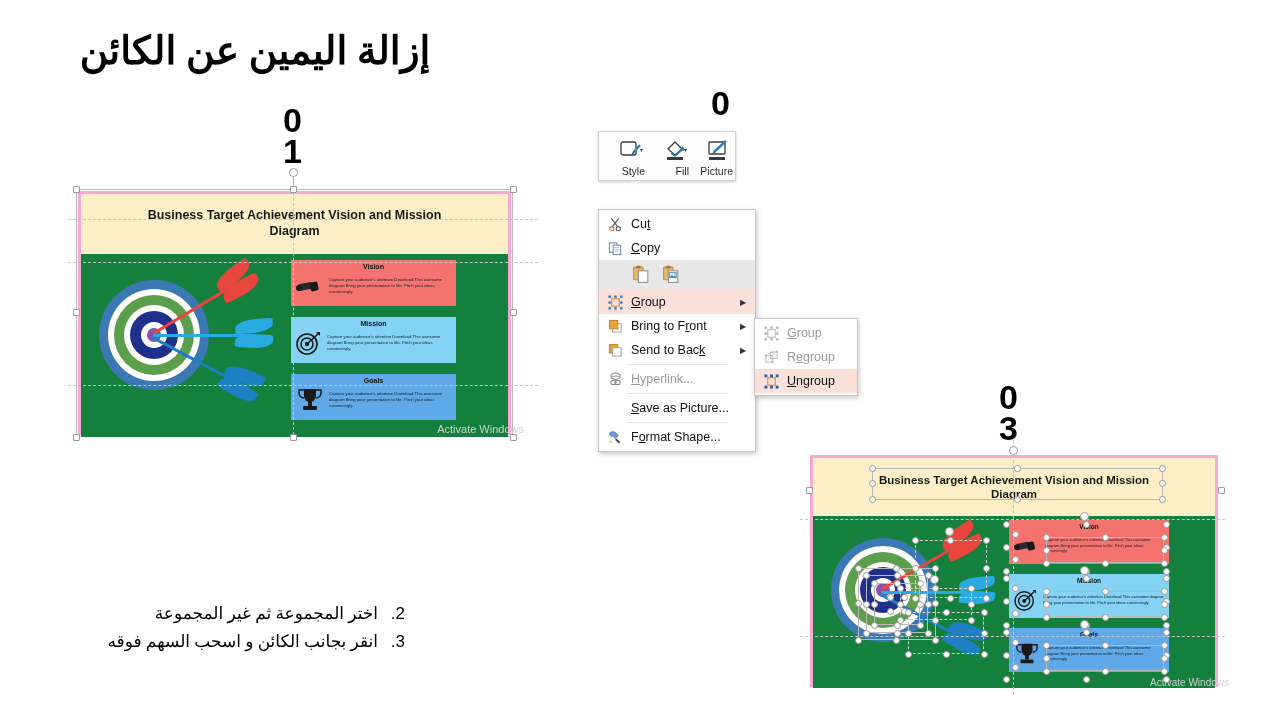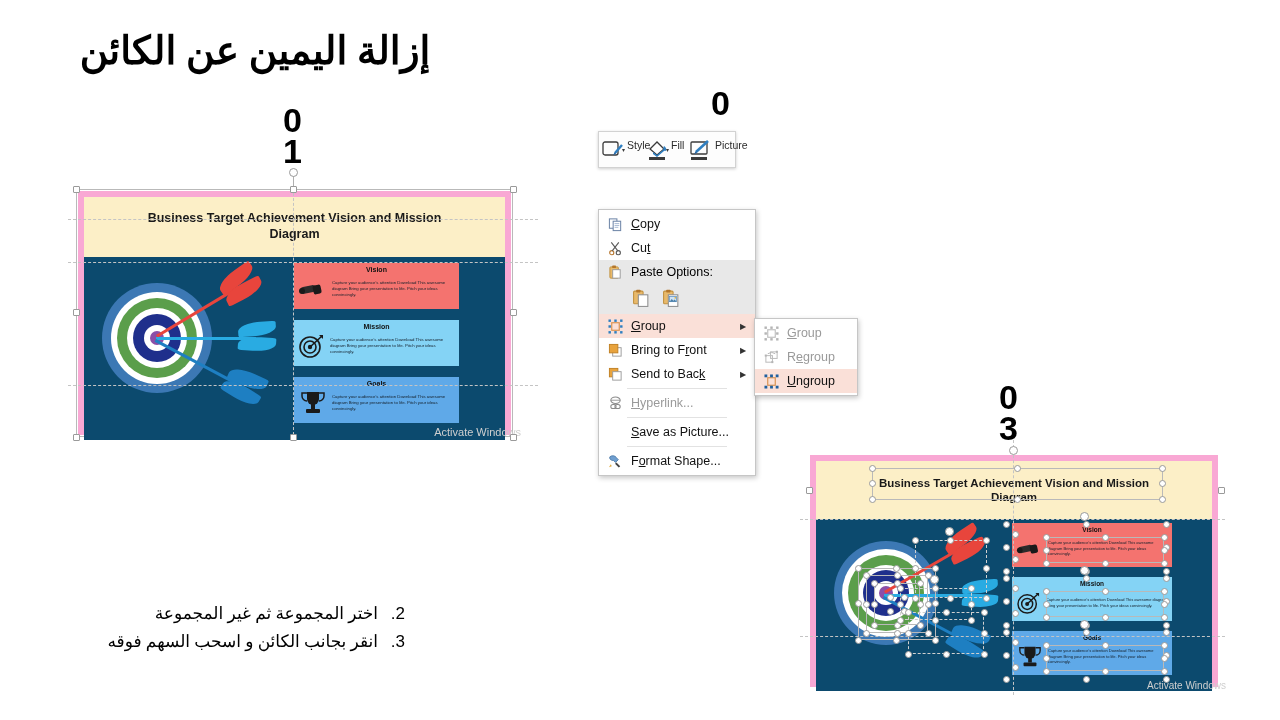--- a/index.html
+++ b/index.html
@@ -19,31 +19,31 @@
   .step-num {
     position:absolute; font-family:"Liberation Sans", sans-serif;
     font-weight:bold; color:#000; text-align:center; line-height:0.92;
     font-size:34px; letter-spacing:-1px; z-index:40; pointer-events:none;
   }
   .step-num b { display:block; }
 
   
   .diagram {
     position:absolute; background:#ffffff;
-    border:6px solid #f9a8d4;
+    border:3px solid #f9a8d4;
   }
   .diagram .banner {
     background:#fcefc7; width:100%;
     display:flex; align-items:center; justify-content:center;
     text-align:center;
   }
   .diagram .banner-text {
     font-weight:bold; color:#1a1a1a; line-height:1.25;
   }
-  .diagram .body { position:relative; width:100%; background:#0c4a6e; }
+  .diagram .body { position:relative; width:100%; background:#15803d; }
 
   
   .bullseye { position:absolute; border-radius:50%; }
 
   
   .arrow { position:absolute; transform-origin:0 50%; }
   .arrow .shaft { position:absolute; left:0; top:50%; height:0; border-top-style:solid; }
   .arrow .fletch {
     position:absolute; border-radius:60% 10% 60% 10%;
   }
@@ -79,21 +79,21 @@
   .guide-v { position:absolute; width:0; border-left:1px dashed #c4c4c4; z-index:5; }
   .guide-h { position:absolute; height:0; border-top:1px dashed #c4c4c4; z-index:5; }
 
   
   .mini-toolbar {
     position:absolute; background:#fdfdfd; border:1px solid #d2d2d2;
     box-shadow:0 1px 3px rgba(0,0,0,.2); display:flex; padding:4px 2px 2px 2px;
     z-index:50;
   }
   .mt-btn {
-    width:44px; display:flex; flex-direction:row; align-items:flex-start;
+    width:44px; display:flex; flex-direction:column; align-items:flex-end;
     padding:2px 0 1px 0; cursor:default;
   }
   .mt-ico { height:26px; display:flex; align-items:center; justify-content:center; }
   .mt-lbl { font-size:10.5px; color:#2b2b2b; margin-top:1px; }
 
   
   .ctx-menu {
     position:absolute; background:#ffffff; border:1px solid #c6c6c6;
     box-shadow:1px 2px 5px rgba(0,0,0,.22); z-index:60; padding:2px 0;
     width:158px;
@@ -283,52 +283,41 @@
 
   <div class="step-num" style="left:692px; top:128px; width:56px;">
     <b style="font-size:36px;">2</b>
   </div>
 
   <div class="ctx-menu" style="left:598px; top:209px;">
 
     <div class="ctx-item">
       <div class="ci-ico">
         <svg width="15" height="15" viewBox="0 0 16 16">
+          <circle cx="4" cy="12.5" r="2.2" fill="none" stroke="#b87a33" stroke-width="1.2"></circle>
+          <circle cx="11" cy="12.5" r="2.2" fill="none" stroke="#5a5a5a" stroke-width="1.2"></circle>
+          <path d="M4.5 10.5 L11.5 1.5 M10.5 10.5 L3.5 1.5" stroke="#5a5a5a" stroke-width="1.2" fill="none"></path>
+        </svg>
+      </div>
+      <div class="ci-lbl">Cu<span class="u">t</span></div>
+      <div class="ci-arrow"></div>
+    </div>
+
+    <div class="ctx-item">
+      <div class="ci-ico">
+        <svg width="15" height="15" viewBox="0 0 16 16">
           <rect x="1.5" y="2" width="8" height="10" fill="#fff" stroke="#6f86a8" stroke-width="1.1"></rect>
           <rect x="5.5" y="4.5" width="8" height="10" fill="#fff" stroke="#6f86a8" stroke-width="1.1"></rect>
           <path d="M7 7 h5 M7 9 h5 M7 11 h4" stroke="#9bb0cc" stroke-width=".9"></path>
         </svg>
       </div>
       <div class="ci-lbl"><span class="u">C</span>opy</div>
       <div class="ci-arrow"></div>
     </div>
 
-    <div class="ctx-item">
-      <div class="ci-ico">
-        <svg width="15" height="15" viewBox="0 0 16 16">
-          <circle cx="4" cy="12.5" r="2.2" fill="none" stroke="#b87a33" stroke-width="1.2"></circle>
-          <circle cx="11" cy="12.5" r="2.2" fill="none" stroke="#5a5a5a" stroke-width="1.2"></circle>
-          <path d="M4.5 10.5 L11.5 1.5 M10.5 10.5 L3.5 1.5" stroke="#5a5a5a" stroke-width="1.2" fill="none"></path>
-        </svg>
-      </div>
-      <div class="ci-lbl">Cu<span class="u">t</span></div>
-      <div class="ci-arrow"></div>
-    </div>
-
-    <div class="ctx-item header">
-      <div class="ci-ico">
-        <svg width="15" height="15" viewBox="0 0 16 16">
-          <rect x="2" y="2" width="9" height="12" rx="1" fill="#e8b96a" stroke="#c2913f" stroke-width="1"></rect>
-          <rect x="4.5" y="0.6" width="4" height="2.6" rx="0.6" fill="#b4762a"></rect>
-          <rect x="5" y="5" width="8" height="9" fill="#fff" stroke="#9a9a9a" stroke-width="1"></rect>
-        </svg>
-      </div>
-      <div class="ci-lbl">Paste Options:</div>
-      <div class="ci-arrow"></div>
-    </div>
 
     <div class="paste-row">
       <div class="paste-btn">
         <svg width="19" height="19" viewBox="0 0 18 18">
           <rect x="1.5" y="2" width="9" height="12" rx="1" fill="#e8b96a" stroke="#c2913f" stroke-width="1"></rect>
           <rect x="4" y="0.6" width="4" height="2.6" rx="0.6" fill="#b4762a"></rect>
           <rect x="6" y="5.5" width="9" height="11" fill="#fff" stroke="#8f8f8f" stroke-width="1"></rect>
         </svg>
       </div>
       <div class="paste-btn">

